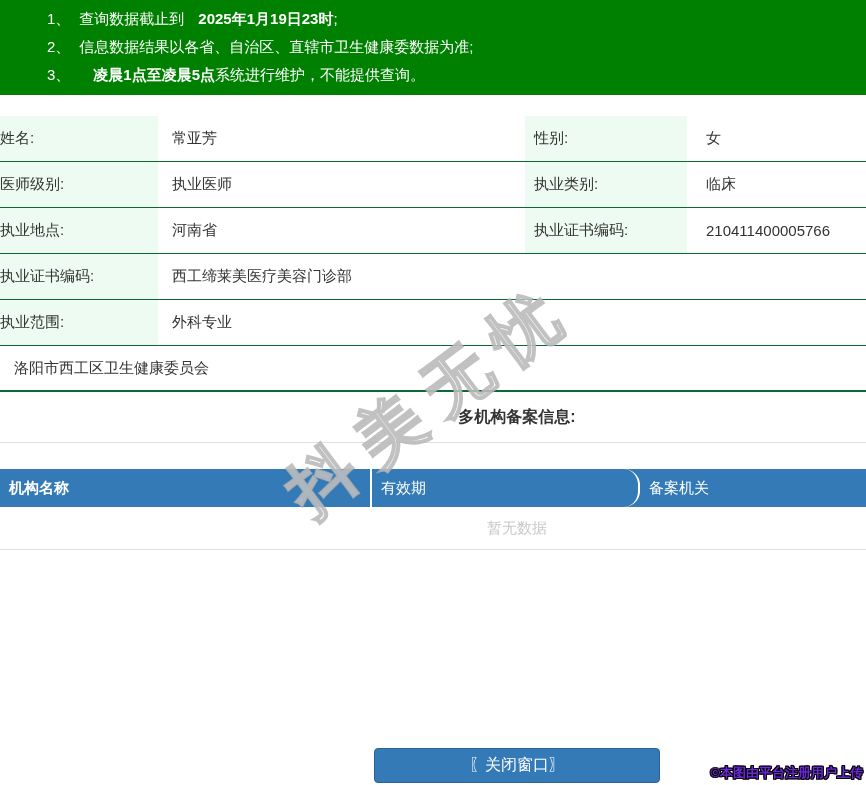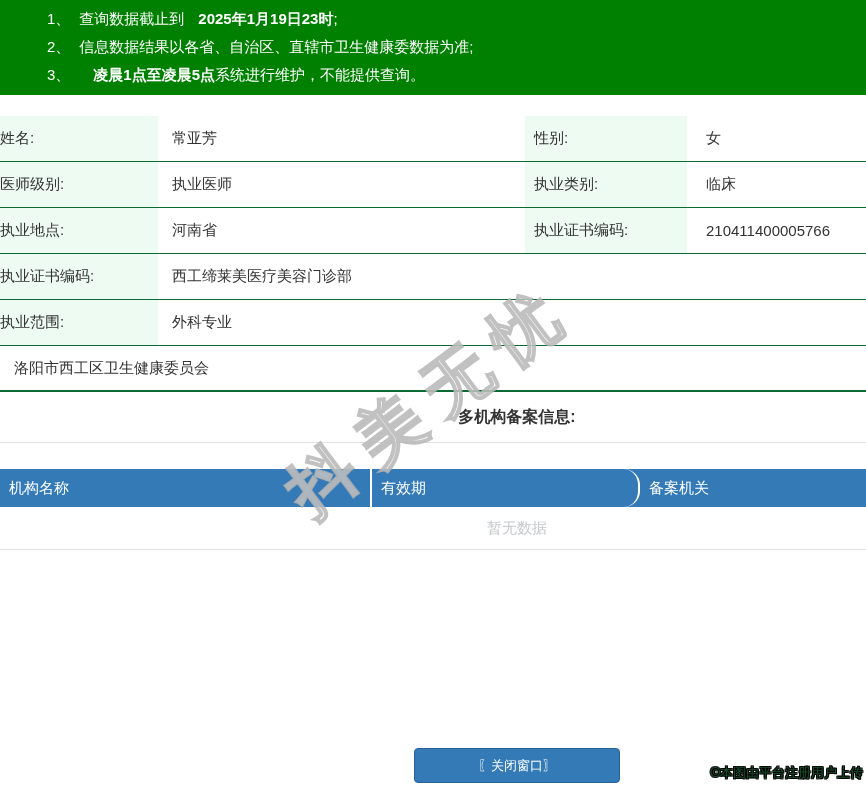--- a/index.html
+++ b/index.html
@@ -46,54 +46,54 @@
   }
   .gap{height:26px;}
 
   
   .record-header{
     display:flex;height:38px;
     background:var(--header-blue,#337ab7);
     color:#fff;font-size:15px;
   }
   .rh-cell{display:flex;align-items:center;padding-left:9px;box-sizing:border-box;}
-  .rh-cell.c1{width:372px;border-right:2px solid #fff;}
+  .rh-cell.c1{width:372px;border-right:2px solid #fff;font-weight:bold;}
   .rh-cell.c2{width:268px;border-right:2px solid #fff;border-radius:16px;}
   .rh-cell.c3{flex:1;}
   .empty-row{
     height:42px;display:flex;align-items:center;justify-content:center;
     color:var(--empty-text,#c6c9cc);font-size:15px;
     border-bottom:1px solid var(--light-border,#e0e0e0);
   }
 
   
   .footer{position:absolute;left:0;top:748px;width:1034px;text-align:center;}
   .close-btn{
-    width:206px;height:35px;
+    width:286px;height:35px;
     background:var(--button-blue,#337ab7);
     border:1px solid var(--button-border,#2a6496);
-    border-radius:4px;color:#fff;font-size:13px;
+    border-radius:4px;color:#fff;font-size:16px;
     font-family:"Liberation Sans","DejaVu Sans",sans-serif;
     cursor:pointer;
   }
 
   
   .watermark{
     position:absolute;left:431px;top:400px;
     transform:translate(-50%,-50%) rotate(-37deg);
     font-size:66px;font-weight:bold;letter-spacing:18px;white-space:nowrap;
     color:rgba(255,255,255,0.55);
     -webkit-text-stroke:2px rgba(178,178,178,0.8);
     z-index:5;pointer-events:none;
   }
 
   
   .copyright{
     position:absolute;right:3px;bottom:3px;z-index:6;
-    font-size:13px;font-weight:normal;color:#14532d;white-space:nowrap;
+    font-size:13px;font-weight:bold;color:#6d28d9;white-space:nowrap;
     text-shadow:-1px -1px 0 #000,1px -1px 0 #000,-1px 1px 0 #000,1px 1px 0 #000,
                 -1px 0 0 #000,1px 0 0 #000,0 -1px 0 #000,0 1px 0 #000;
   }
 </style>
 </head>
 <body>
 
 <div class="page-crop">
   <div class="layout">
 

